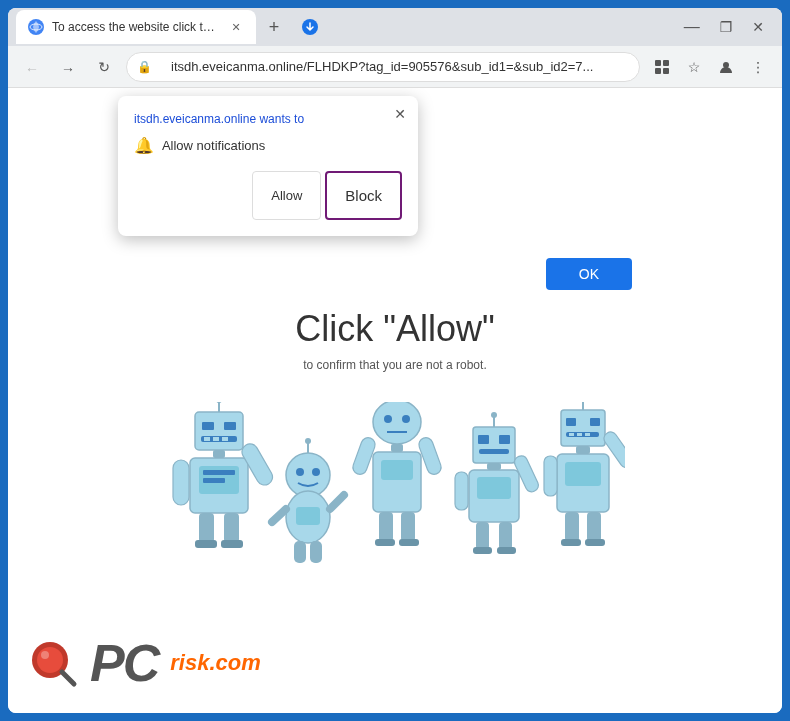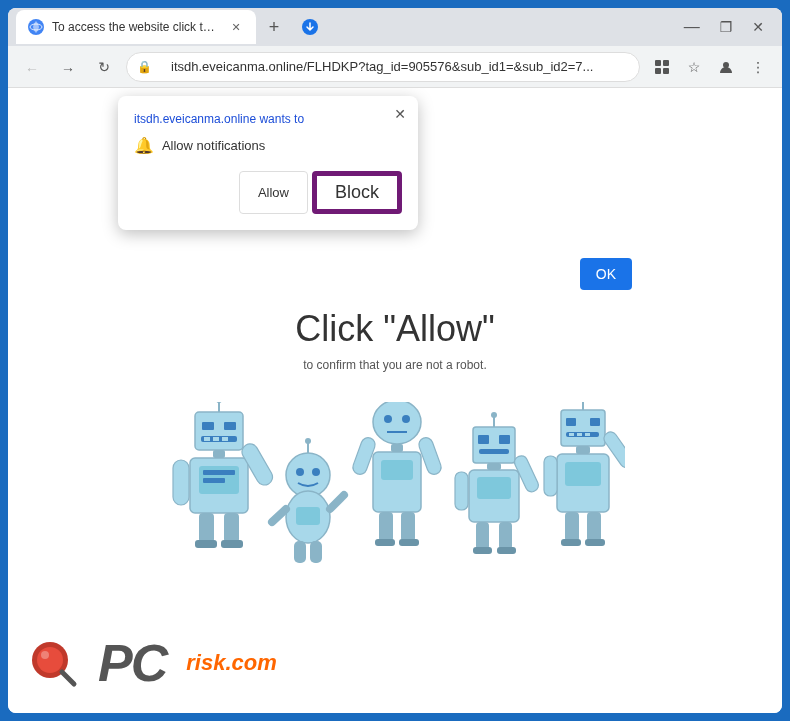--- a/index.html
+++ b/index.html
@@ -243,35 +243,35 @@
       padding: 6px 18px;
       border: 1px solid #ddd;
       border-radius: 4px;
       background: #fff;
       font-size: 13px;
       color: #333;
       cursor: pointer;
     }
 
     .btn-block {
-      padding: 6px 18px;
-      border: 5px solid #701a75;
+      padding: 14px 18px;
+      border: 2px solid #701a75;
       border-radius: 4px;
       background: #fff;
-      font-size: 18px;
+      font-size: 15px;
       color: #333;
       cursor: pointer;
     }
 
     
     .btn-ok {
       position: absolute;
       top: 170px;
       right: 150px;
-      padding: 8px 16px;
+      padding: 8px 33px;
       background: #1a73e8;
       color: #fff;
       border: none;
       border-radius: 4px;
       font-size: 14px;
       cursor: pointer;
       font-weight: 500;
     }
 
     
@@ -301,21 +301,21 @@
       height: 170px;
     }
 
     
     .footer-logo {
       position: absolute;
       bottom: 20px;
       left: 20px;
       display: flex;
       align-items: center;
-      gap: 20px;
+      gap: 12px;
     }
 
     .magnifier-icon {
       width: 50px;
       height: 50px;
     }
 
     .pc-text {
       font-size: 52px;
       font-weight: 900;

